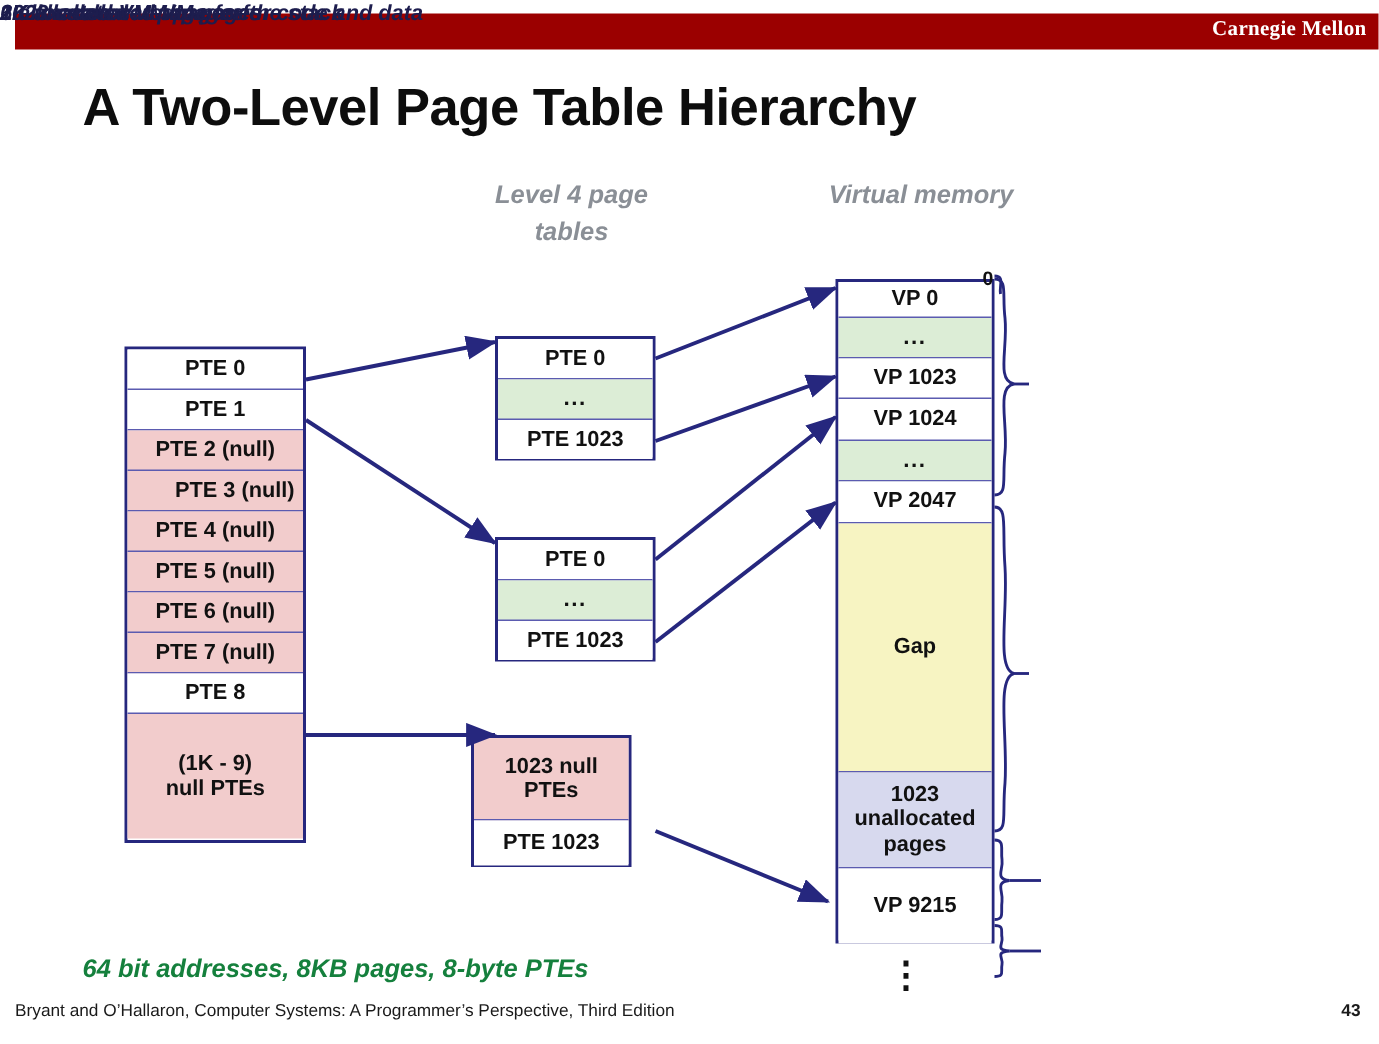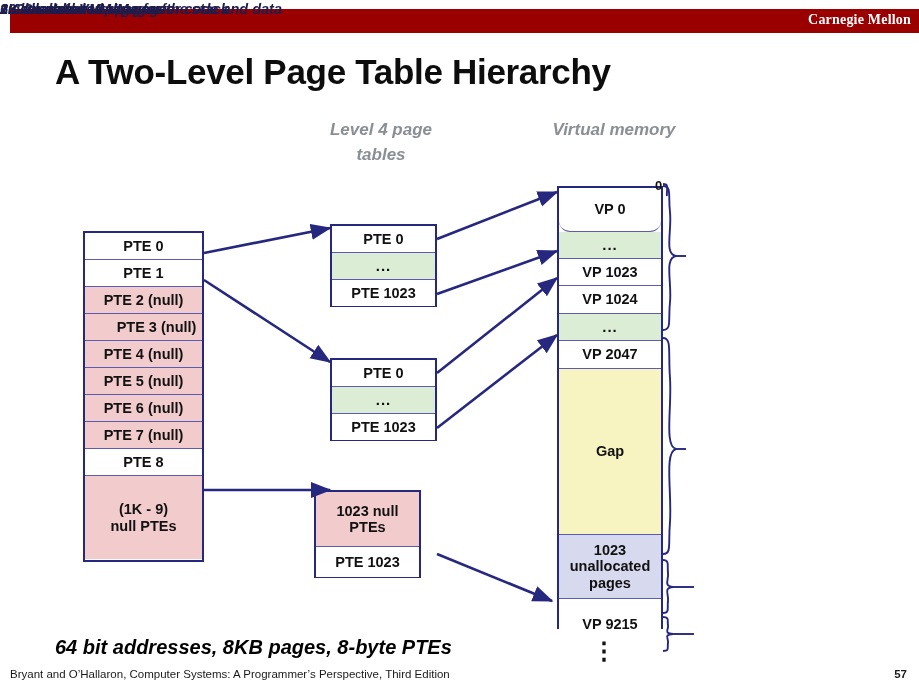--- a/index.html
+++ b/index.html
@@ -73,21 +73,21 @@
     position:absolute;left:655px;top:178px;
     font-size:13px;font-weight:bold;color:#111;
   }
   .vdots{
     position:absolute;left:592px;top:645px;
     font-size:24px;font-weight:bold;color:#111;line-height:0.5;
     letter-spacing:0;text-align:center;
   }
   .footnote{
     position:absolute;left:55px;top:636px;
-    font-size:20px;font-style:italic;font-weight:bold;color:#000000;
+    font-size:17px;font-style:italic;font-weight:bold;color:#15803d;
   }
   .credit{
     position:absolute;left:10px;top:668px;
     font-size:11.5px;color:#1a1a1a;
   }
   .pagenum{
     position:absolute;right:12px;top:668px;
     font-size:11.5px;font-weight:bold;color:#1a1a1a;
   }
 
@@ -132,21 +132,21 @@
       <div class="cell white" style="height: 27px;">PTE 0</div>
       <div class="cell green ell" style="height: 27px;">...</div>
       <div class="cell white" style="height: 26px;">PTE 1023</div>
     </div>
   <div class="box" id="l2-box2" style="left: 314px; top: 490px; width: 107px; height: 88px;">
       <div class="cell pink" style="height: 55px;">1023 null
 PTEs</div>
       <div class="cell white" style="height: 30px;">PTE 1023</div>
     </div>
   <div class="box" id="vm-box" style="left: 557px; top: 186px; width: 106px; height: 443px;">
-      <div class="cell white" style="height: 44px; border-radius: 11px;">VP 0</div>
+      <div class="cell white" style="height: 24px;">VP 0</div>
       <div class="cell green ell" style="height: 27px;">...</div>
       <div class="cell white" style="height: 27px;">VP 1023</div>
       <div class="cell white" style="height: 28px;">VP 1024</div>
       <div class="cell green ell" style="height: 27px;">...</div>
       <div class="cell white" style="height: 28px;">VP 2047</div>
       <div class="cell yellow" style="height: 166px;">Gap</div>
       <div class="cell lav" style="height: 64px;">1023
 unallocated
 pages</div>
       <div class="cell white" style="height: 50px;">VP 9215</div>
@@ -157,21 +157,21 @@
 
   <div class="anno" id="anno0">2K allocated VM pages
 for code and data</div>
   <div class="anno" id="anno1">6K unallocated VM pages</div>
   <div class="anno" id="anno2">1023 unallocated  pages</div>
   <div class="anno" id="anno3">1 allocated VM page
 for the stack</div>
 
   <div class="footnote">64 bit addresses, 8KB pages, 8-byte PTEs</div>
   <div class="credit">Bryant and O’Hallaron, Computer Systems: A Programmer’s Perspective, Third Edition</div>
-  <div class="pagenum">57</div>
+  <div class="pagenum">43</div>
 
   <svg id="arrows" viewBox="0 0 919 696" xmlns="http://www.w3.org/2000/svg">
     <defs>
       <marker id="ah" markerWidth="9" markerHeight="9" refX="7.4" refY="3.1" orient="auto" markerUnits="strokeWidth">
         <path d="M0,0 L8,3.1 L0,6.2 z" fill="#26277e"></path>
       </marker>
     </defs>
     <g stroke="#26277e" stroke-width="2.6" fill="none" marker-end="url(#ah)">
 
       <path d="M204,253 L330,228"></path>

